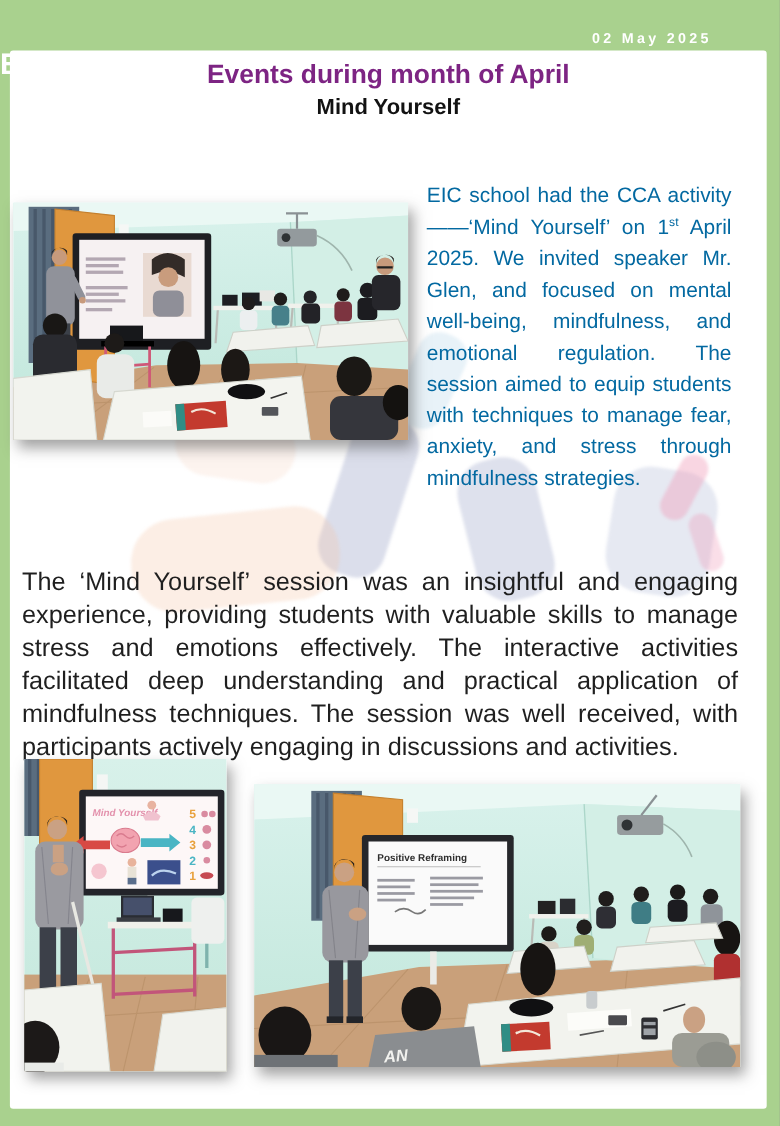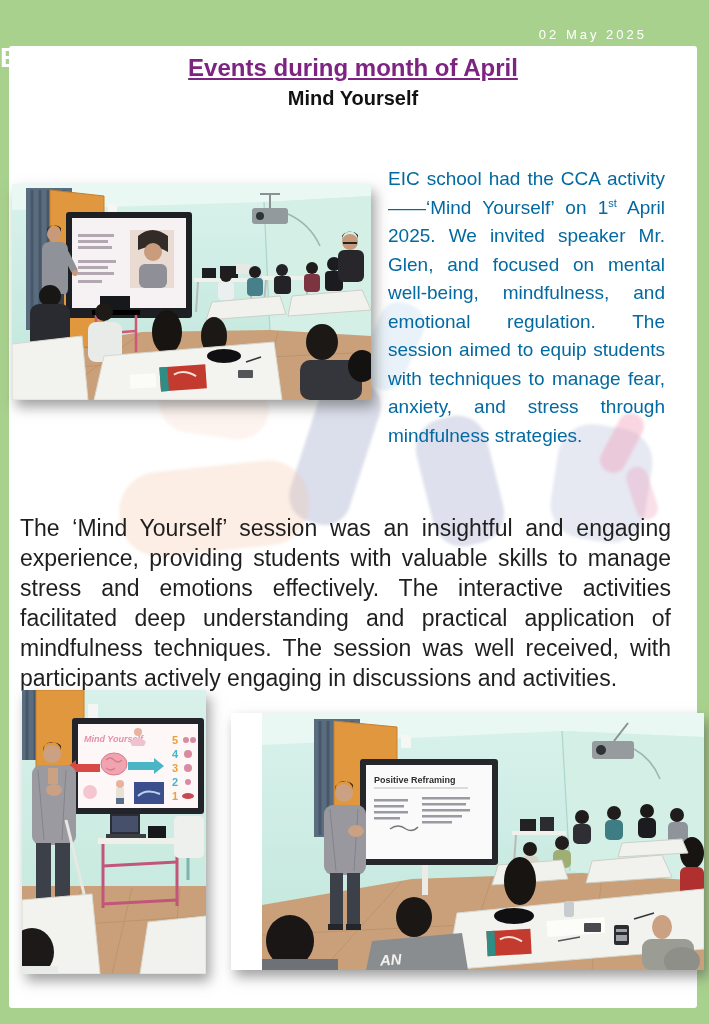--- a/index.html
+++ b/index.html
@@ -1,34 +1,34 @@
 <!DOCTYPE html>
 <html><head>
 <meta charset="utf-8">
 <style>
   html,body{margin:0;padding:0;background:#888;}
   .page{position:relative;width:709px;height:1024px;background:#a9d18e;overflow:hidden;
         font-family:"Liberation Sans",sans-serif;}
   
   .hdr-title{position:absolute;top:6px;left:0;width:100%;text-align:left;color:#ffffff;
              font-size:27px;font-weight:800;letter-spacing:0.5px;margin-top:37px;}
-  .hdr-date{position:absolute;top:27px;right:62px;color:#ffffff;font-size:13px;font-weight:400;
+  .hdr-date{position:absolute;top:27px;right:62px;color:#ffffff;font-size:13px;font-weight:700;
             letter-spacing:3px;}
   
   .card{position:absolute;left:9px;top:46px;width:688px;height:962px;background:#ffffff;
         border-radius:3px;}
   .section-title{position:absolute;top:8px;left:0;width:100%;text-align:center;color:#7d2483;
-                 font-size:24px;font-weight:800;text-decoration:underline;}
+                 font-size:24px;font-weight:800;}
   .event-title{position:absolute;top:41px;left:0;width:100%;text-align:center;color:#121212;
                font-size:20px;font-weight:800;}
   .photo{position:absolute;z-index:3;background:#fff;box-shadow:4px 7px 12px rgba(70,70,70,.5);}
   .photo svg{display:block;}
   #photo-top{left:3px;top:138px;width:359px;height:216px;}
   #photo-bl{left:13px;top:644px;width:184px;height:284px;}
-  #photo-br{left:222px;top:667px;width:442px;height:257px;padding-left:31px;}
+  #photo-br{left:222px;top:667px;width:442px;height:257px;}
   .intro{position:absolute;left:379px;top:100px;width:277px;z-index:2;color:#0369a1;
          font-size:19px;line-height:28.5px;text-align:justify;text-justify:inter-word;}
   .intro sup{font-size:11px;line-height:0;}
   .summary{position:absolute;left:11px;top:444px;width:651px;z-index:2;color:#1f1f1f;
            font-size:23px;line-height:30px;text-align:justify;text-justify:inter-word;}
   
   .wm{position:absolute;z-index:1;filter:blur(1.5px);}
   .wm div{position:absolute;}
   .wm-b1{left:295px;top:330px;width:62px;height:150px;background:#5b6aa5;opacity:.22;border-radius:26px;transform:rotate(18deg);}
   .wm-b2{left:415px;top:370px;width:72px;height:130px;background:#5b6aa5;opacity:.20;border-radius:30px;transform:rotate(-14deg);}

